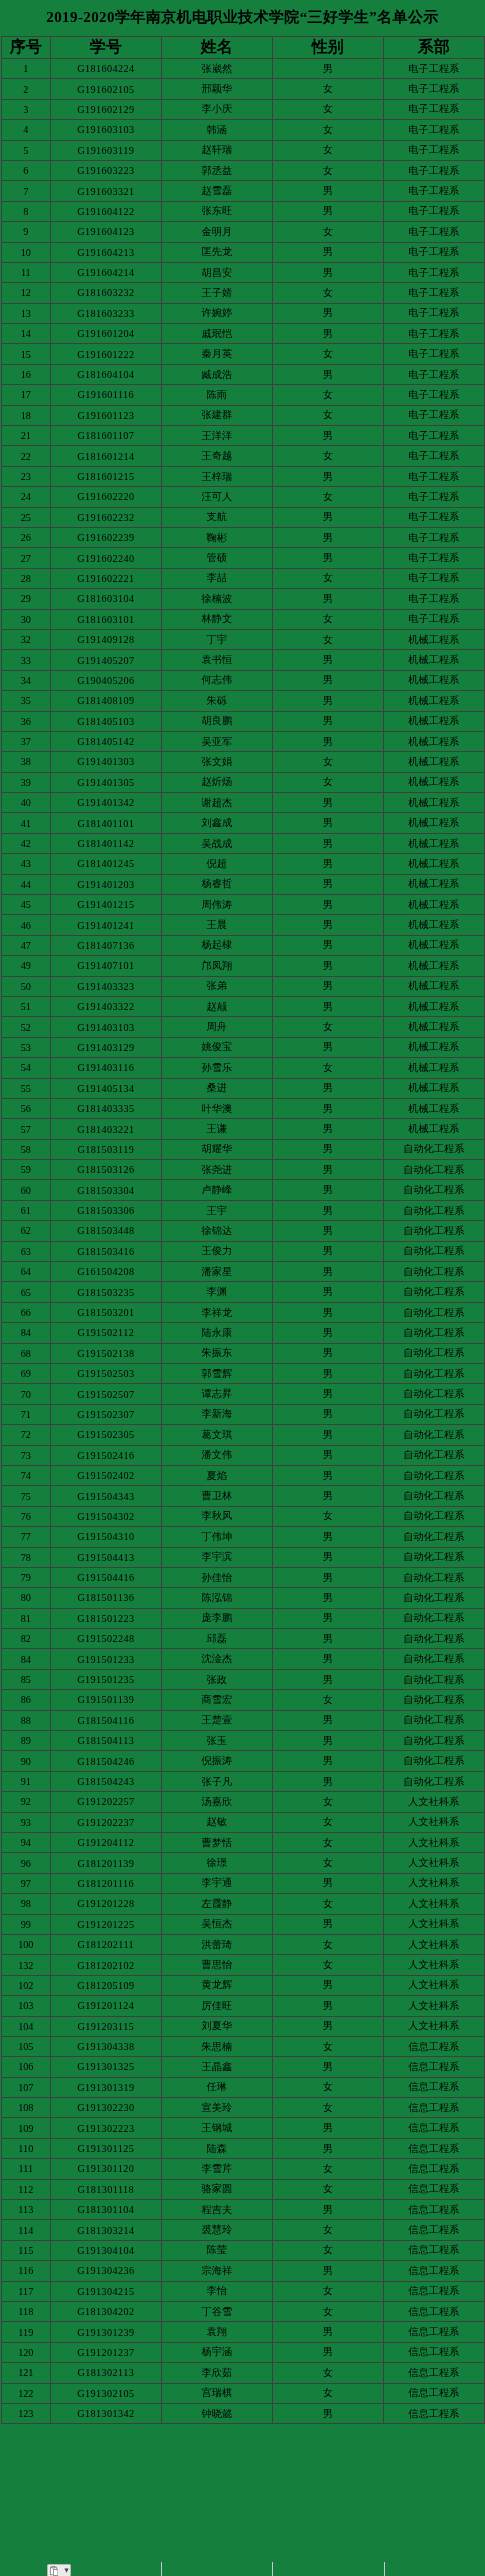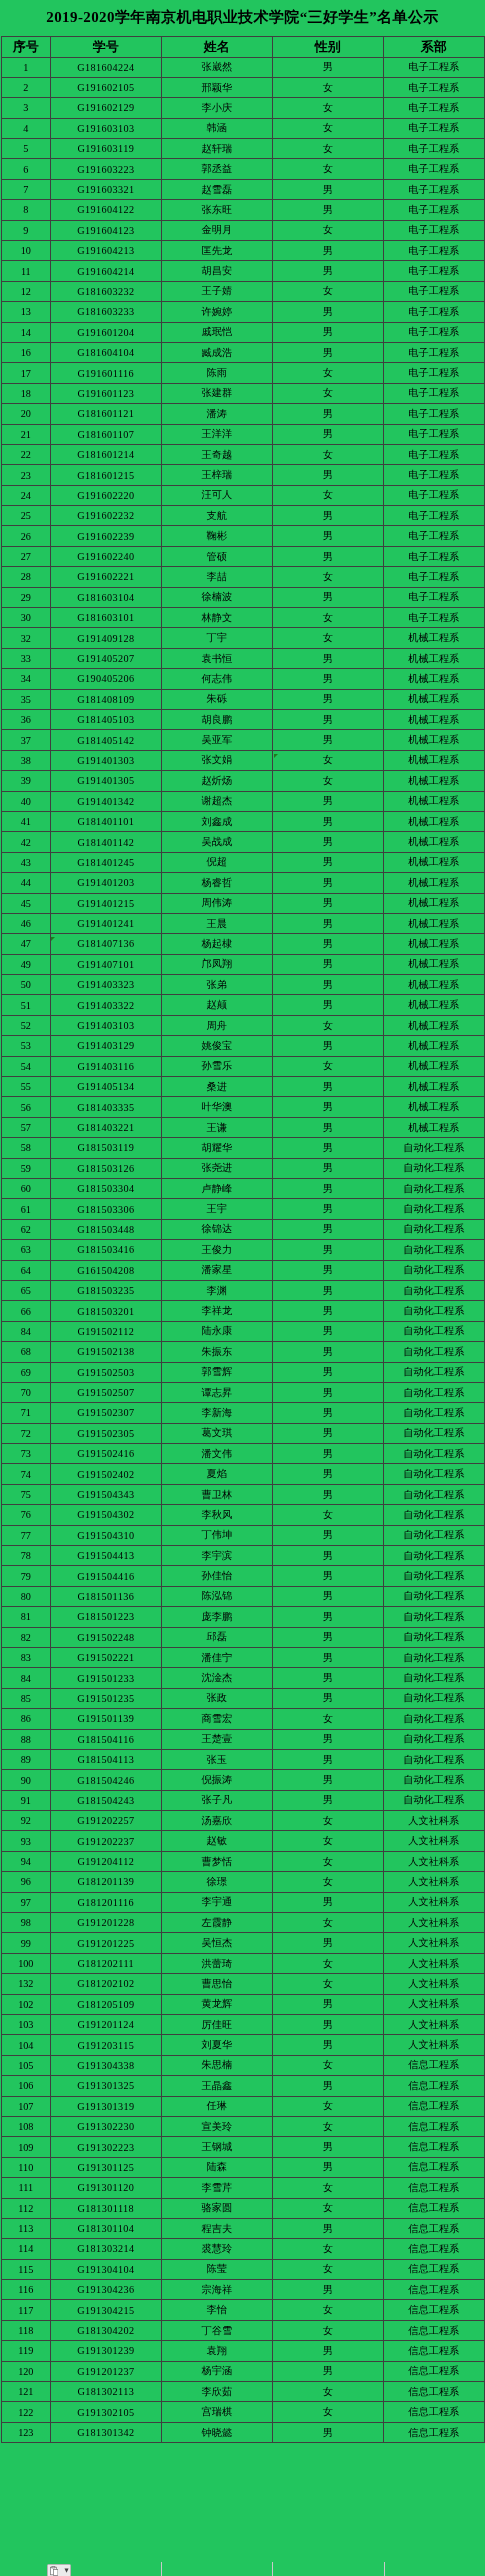--- a/index.html
+++ b/index.html
@@ -1,30 +1,30 @@
 <!DOCTYPE html>
 <html style="font-size:12px"><head>
 <meta charset="utf-8">
 <style>
   html,body { margin:0; padding:0; background:#ffffff; }
   body { width:485px; height:2576px; overflow:hidden;
          font-family:"Liberation Serif","DejaVu Serif",serif; color:#000; }
-  .page { position:relative; width:485px; height:2576px; background:#22c55e; }
+  .page { position:relative; width:485px; height:2576px; background:#15803d; }
 
   .title { position:absolute; top:0; left:0; width:485px; height:36px;
            line-height:35px; text-align:center; font-weight:bold;
            font-size:15px; letter-spacing:0.4px; white-space:nowrap; }
 
   table.students { position:absolute; top:36px; left:0.8px; width:484px;
                    border-collapse:collapse; table-layout:fixed; }
   table.students th, table.students td {
       border:0.8px solid #3f3f3f; padding:0; text-align:center;
       vertical-align:middle; white-space:nowrap; overflow:hidden; }
   table.students thead tr { height:20.5px; }
-  table.students thead th { font-size:13px; font-weight:bold; }
+  table.students thead th { font-size:16px; font-weight:bold; }
   table.students tbody tr { height:20.4px; }
   table.students tbody td { font-size:10.2px; font-weight:normal; }
   td.c0 { font-size:10px; }
   td.c1 { letter-spacing:0.4px; }
 
   
   .err-tri { position:absolute; width:0; height:0;
              border-top:4.5px solid #1f7a1f; border-right:4.5px solid transparent; }
   .tri-a { left:274px; top:754px; }
   .tri-b { left:51px;  top:937px; }
@@ -158,20 +158,27 @@
           <td class="c4">电子工程系</td>
         </tr>
         <tr>
           <td class="c0">14</td>
           <td class="c1">G191601204</td>
           <td class="c2">戚珉恺</td>
           <td class="c3">男</td>
           <td class="c4">电子工程系</td>
         </tr>
         <tr>
+          <td class="c0">15</td>
+          <td class="c1">G191601222</td>
+          <td class="c2">秦月英</td>
+          <td class="c3">女</td>
+          <td class="c4">电子工程系</td>
+        </tr>
+        <tr>
           <td class="c0">16</td>
           <td class="c1">G181604104</td>
           <td class="c2">臧成浩</td>
           <td class="c3">男</td>
           <td class="c4">电子工程系</td>
         </tr>
         <tr>
           <td class="c0">17</td>
           <td class="c1">G191601116</td>
           <td class="c2">陈雨</td>
@@ -179,27 +186,20 @@
           <td class="c4">电子工程系</td>
         </tr>
         <tr>
           <td class="c0">18</td>
           <td class="c1">G191601123</td>
           <td class="c2">张建群</td>
           <td class="c3">女</td>
           <td class="c4">电子工程系</td>
         </tr>
         <tr>
-          <td class="c0">20</td>
-          <td class="c1">G181601121</td>
-          <td class="c2">潘涛</td>
-          <td class="c3">男</td>
-          <td class="c4">电子工程系</td>
-        </tr>
-        <tr>
           <td class="c0">21</td>
           <td class="c1">G181601107</td>
           <td class="c2">王洋洋</td>
           <td class="c3">男</td>
           <td class="c4">电子工程系</td>
         </tr>
         <tr>
           <td class="c0">22</td>
           <td class="c1">G181601214</td>
           <td class="c2">王奇越</td>
@@ -602,27 +602,20 @@
           <td class="c0">81</td>
           <td class="c1">G181501223</td>
           <td class="c2">庞李鹏</td>
           <td class="c3">男</td>
           <td class="c4">自动化工程系</td>
         </tr>
         <tr>
           <td class="c0">82</td>
           <td class="c1">G191502248</td>
           <td class="c2">邱磊</td>
-          <td class="c3">男</td>
-          <td class="c4">自动化工程系</td>
-        </tr>
-        <tr>
-          <td class="c0">83</td>
-          <td class="c1">G191502221</td>
-          <td class="c2">潘佳宁</td>
           <td class="c3">男</td>
           <td class="c4">自动化工程系</td>
         </tr>
         <tr>
           <td class="c0">84</td>
           <td class="c1">G191501233</td>
           <td class="c2">沈淦杰</td>
           <td class="c3">男</td>
           <td class="c4">自动化工程系</td>
         </tr>

